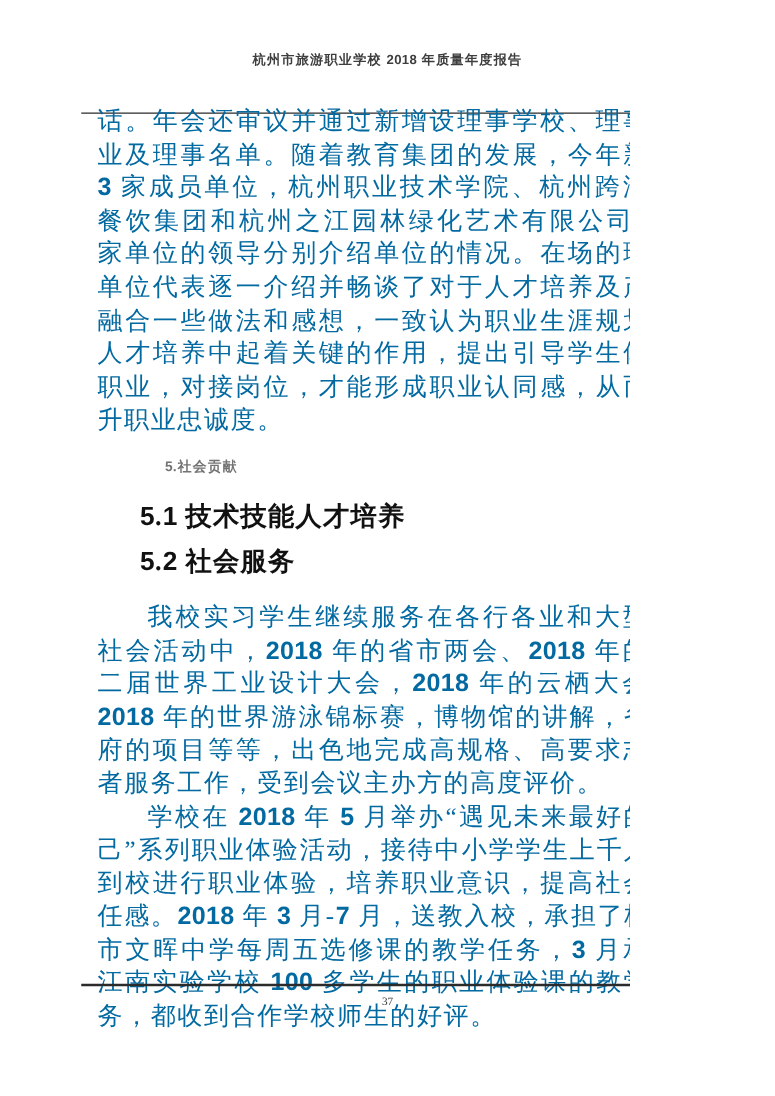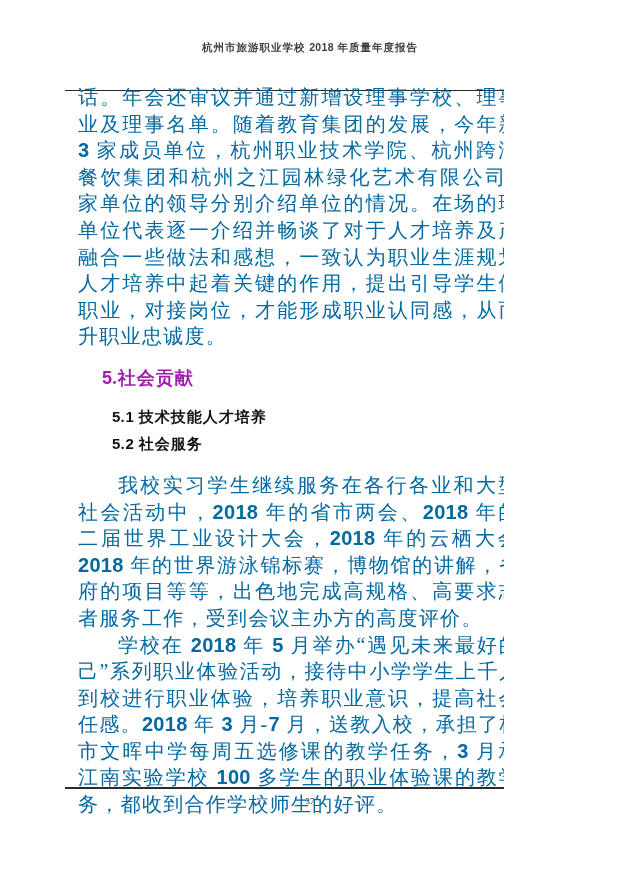--- a/index.html
+++ b/index.html
@@ -65,29 +65,29 @@
   .para {
     margin: 0;
     font-size: 20px;
     line-height: 26.6px;
     letter-spacing: 1.3px;
     text-align: justify;
     color: #0369a1;
   }
   .para.indent { text-indent: 2em; }
   .h-level1 {
-    margin: 16px 0 0 24px;
-    font-size: 18px;
+    margin: 16px 0 0 54px;
+    font-size: 11px;
     font-weight: bold;
     letter-spacing: 1px;
-    color: #a21caf;
+    color: #737373;
   }
   .h-level2 {
     margin: 8px 0 0 34px;
-    font-size: 15px;
+    font-size: 21px;
     font-weight: bold;
     letter-spacing: 1px;
     color: #111111;
   }
   .h-level2 + .para, .h-level1 + .h-level2 { margin-top: 18px; }
   .para + .h-level2 { margin-top: 18px; }
   
   .num {
     font-family: "Liberation Sans", sans-serif;
     font-weight: bold;

